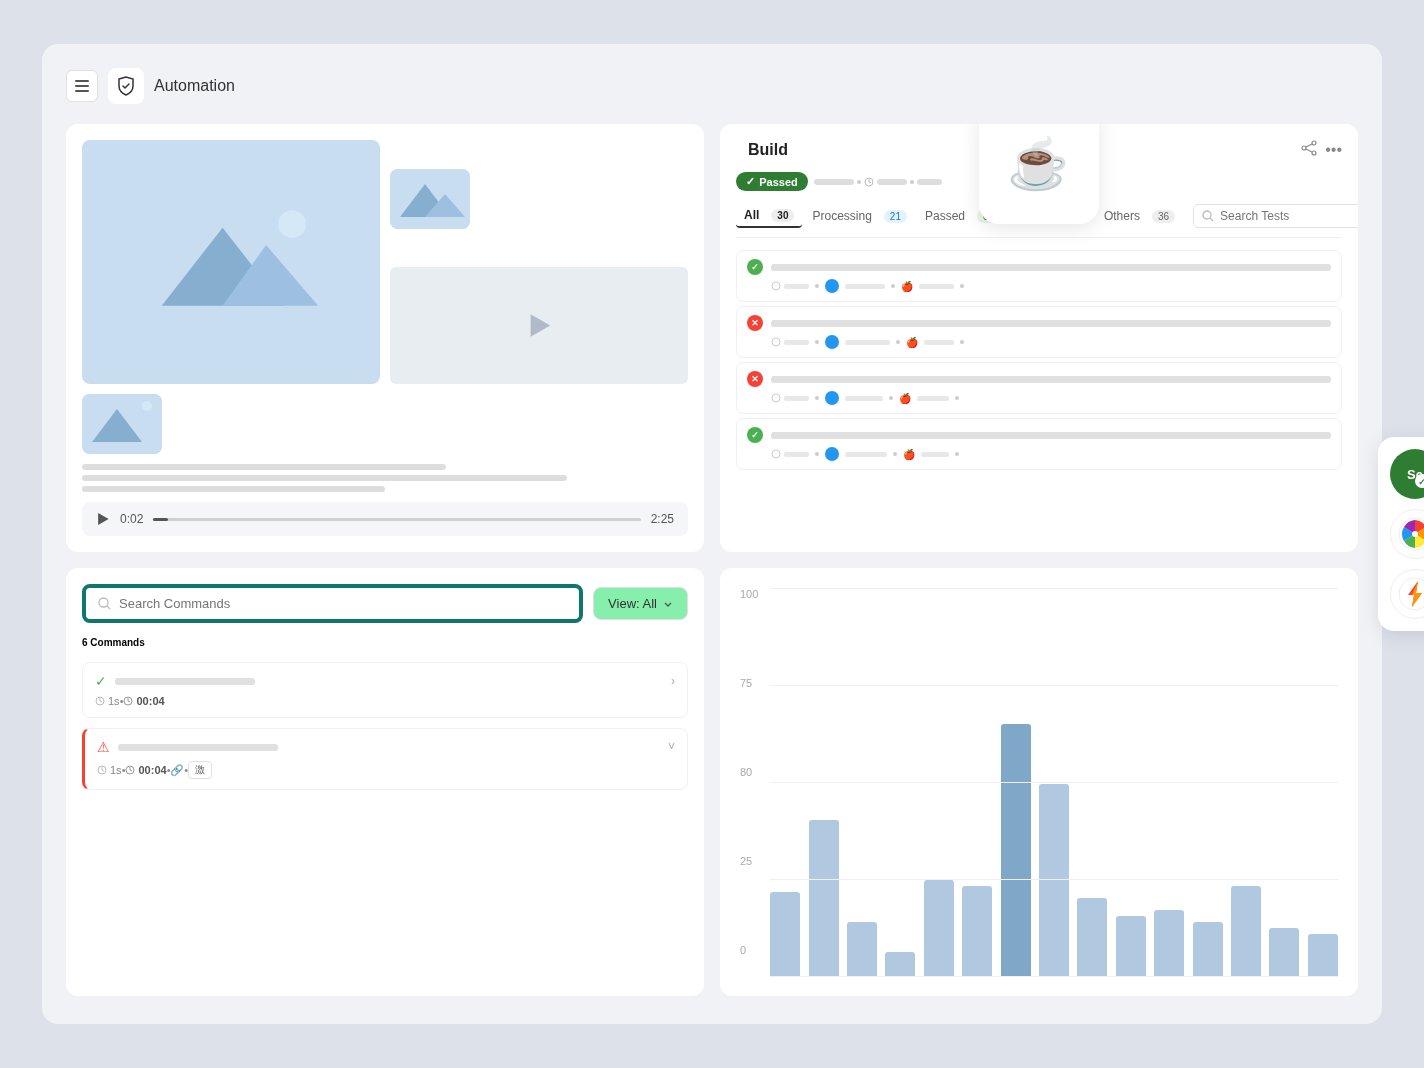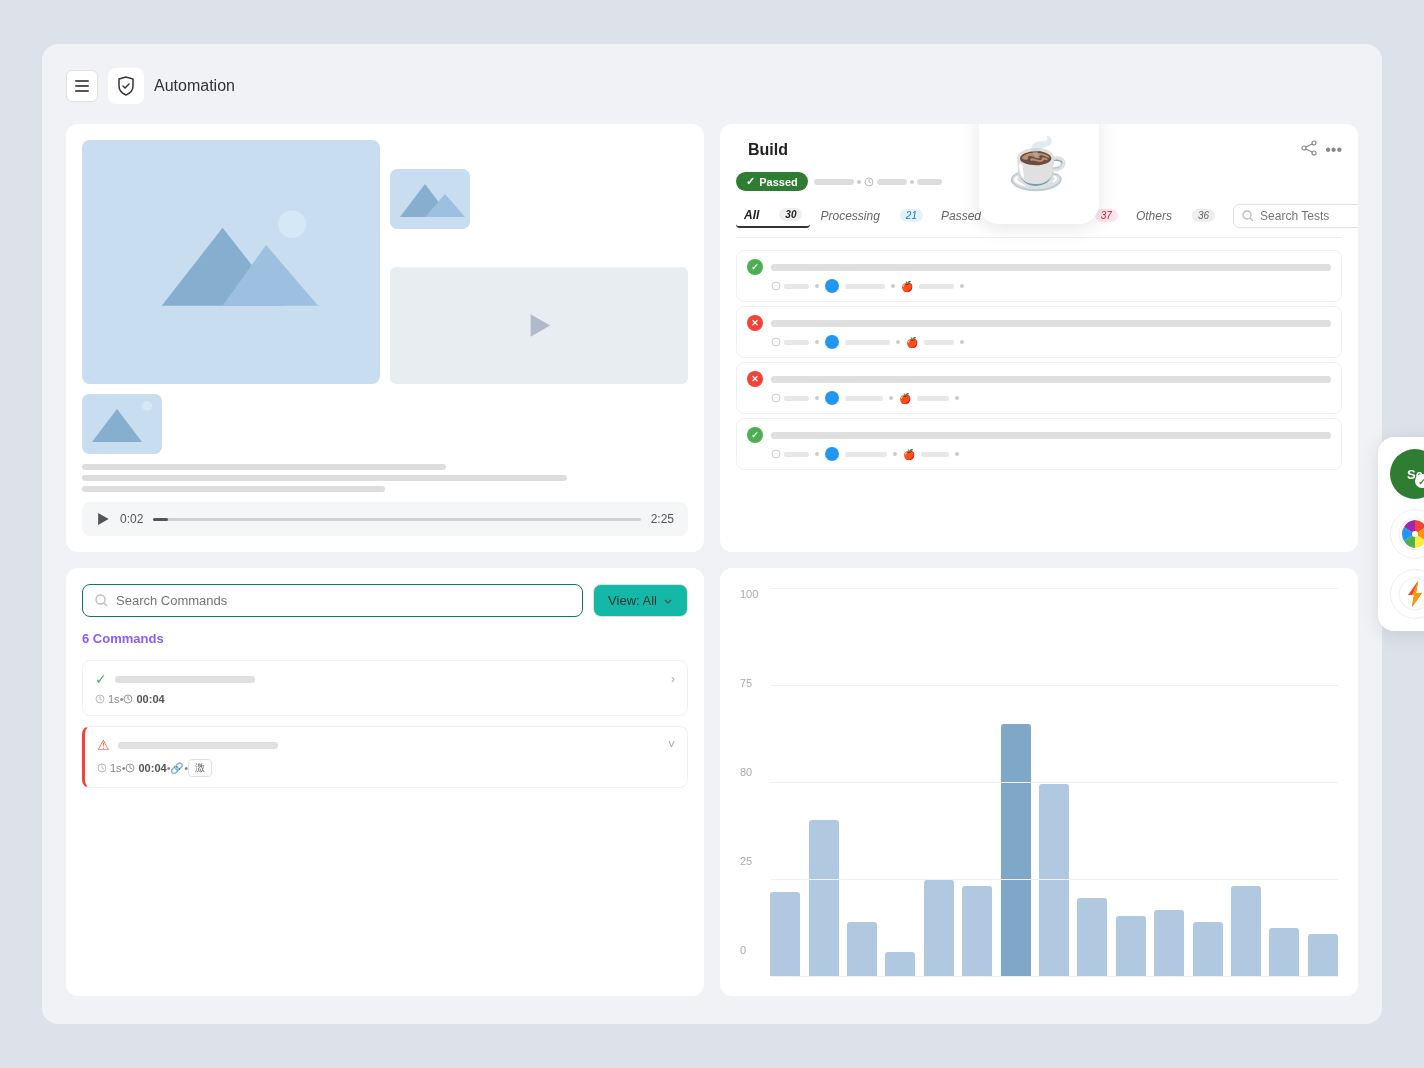--- a/index.html
+++ b/index.html
@@ -207,28 +207,27 @@
     
     .tabs-row {
       display: flex;
       align-items: center;
       gap: 2px;
       border-bottom: 1px solid #eee;
       padding-bottom: 8px;
     }
     .tab {
       display: flex;
-      align-items: flex-start;
-      gap: 20px;
+      align-items: flex-end;
+      gap: 12px;
       padding: 4px 8px;
       font-size: 12px;
       color: #666;
       cursor: pointer;
       border-radius: 4px;
-      font-style: italic;
     }
     .tab.active {
       color: #222;
       font-weight: 600;
       border-bottom: 2px solid #333;
     }
     .tab-count {
       background: #eee;
       border-radius: 10px;
       padding: 1px 6px;
@@ -322,45 +321,45 @@
       flex-direction: column;
       gap: 10px;
     }
     .search-commands-row {
       display: flex;
       gap: 10px;
       align-items: center;
     }
     .search-commands-input {
       flex: 1;
-      border: 1px solid #0f766e;
+      border: 4px solid #0f766e;
       border-radius: 8px;
       padding: 8px 12px;
       font-size: 13px;
       color: #999;
       display: flex;
       align-items: center;
       gap: 8px;
     }
     .view-select {
       border: 1px solid #e0e0e0;
       border-radius: 8px;
       padding: 8px 14px;
       font-size: 13px;
       color: #333;
-      background: #14b8a6;
+      background: #86efac;
       cursor: pointer;
       display: flex;
       align-items: center;
       gap: 6px;
     }
     .commands-count {
-      font-size: 13px;
+      font-size: 10px;
       font-weight: 600;
-      color: #8b5cf6;
+      color: #000000;
       padding: 4px 0;
     }
     .command-item {
       border: 1px solid #f0f0f0;
       border-radius: 8px;
       padding: 10px 12px;
     }
     .command-item.error { border-left: 3px solid #f44336; }
     .command-item-top {
       display: flex;

